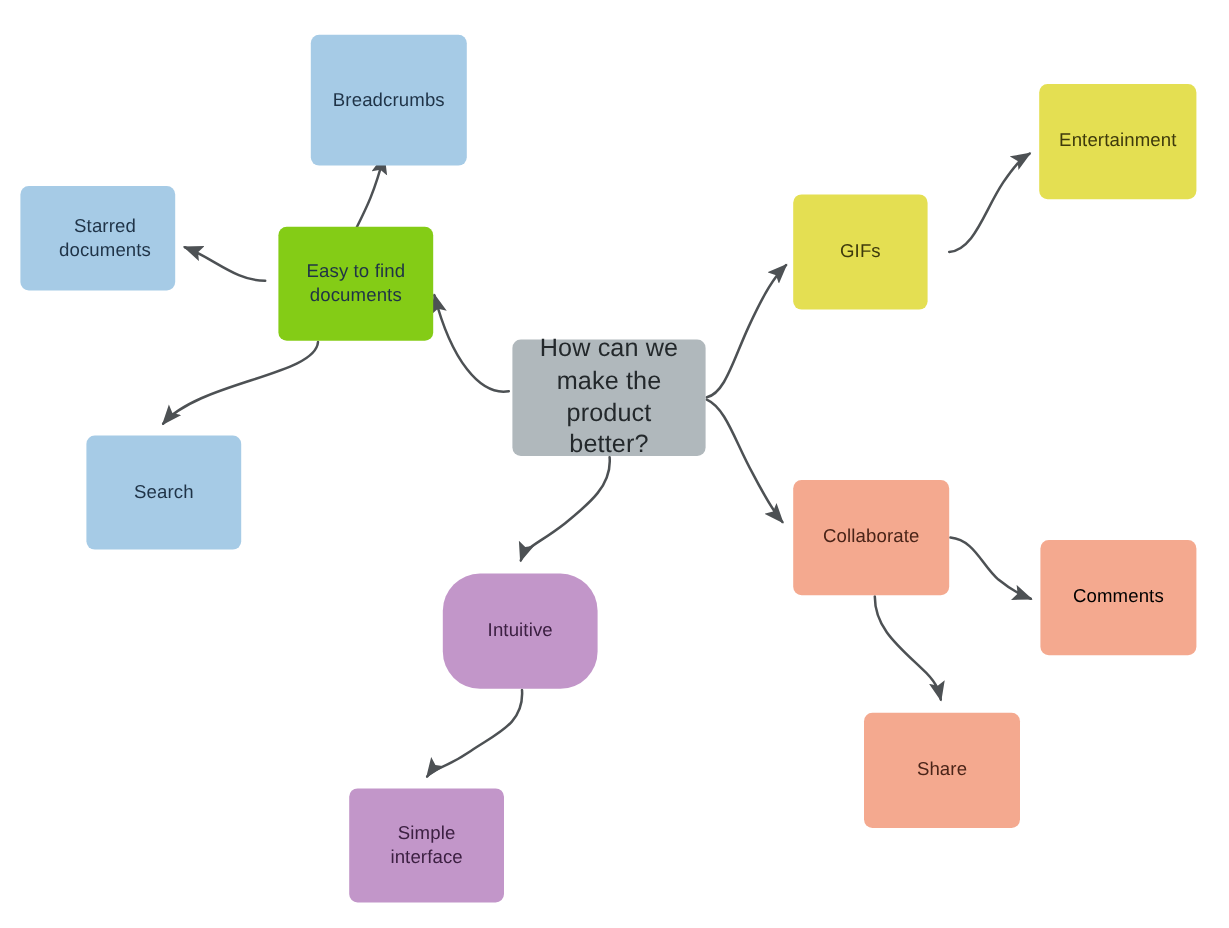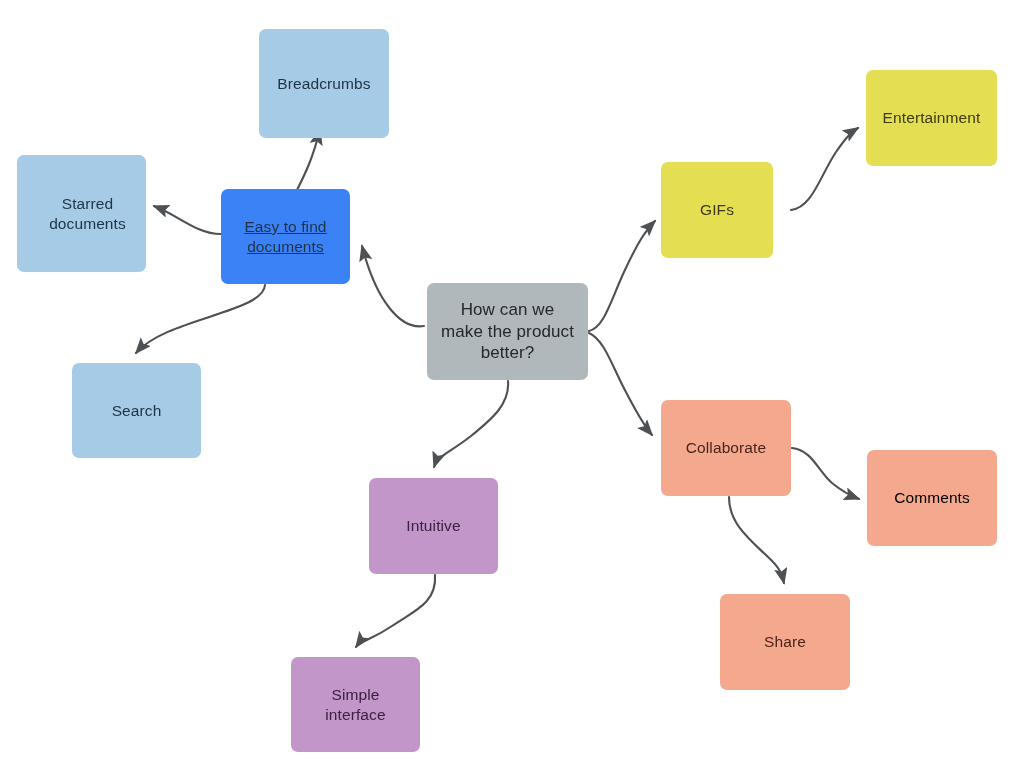--- a/index.html
+++ b/index.html
@@ -34,21 +34,21 @@
     justify-content: center;
     text-align: center;
     line-height: 1.28;
     font-size: 15.5px;
     letter-spacing: 0.1px;
     padding: 4px 8px;
     white-space: pre-line;
     z-index: 2;
   }
   .node-central {
-    font-size: 17px;
+    font-size: 21px;
   }
 </style>
 </head>
 <body>
 
 <div id="canvas" style="background: rgb(255, 255, 255);">
 
   <svg id="edges" viewBox="0 0 1024 773" width="1024" height="773">
     <defs>
       <marker id="arrowhead" markerWidth="9" markerHeight="9" refX="7.2" refY="3.2" orient="auto" markerUnits="strokeWidth">
@@ -66,28 +66,28 @@
       <path d="M 792,448 C 812,450 818,471 832,483 C 843,492 851,496 859,499"></path>
       <path d="M 729,497 C 729,523 748,538 768,557 C 780,568 782,574 784,583"></path>
       <path d="M 508,381 C 510,404 492,419 471,436 C 448,454 438,455 434,467"></path>
       <path d="M 435,575 C 437,603 414,611 392,626 C 370,641 361,640 356,647"></path>
     </g>
   </svg>
 
   <div class="node node-central" style="left: 427px; top: 283px; width: 161px; height: 97px; background: rgb(176, 184, 188); color: rgb(35, 40, 43);">How can we
 make the product
 better?</div>
-  <div class="node" style="left: 221px; top: 189px; width: 129px; height: 95px; background: #3b82f6; color: rgb(31, 51, 71); text-decoration: underline;">Easy to find
+  <div class="node" style="left: 232px; top: 189px; width: 129px; height: 95px; background: #84cc16; color: rgb(31, 51, 71);">Easy to find
 documents</div>
   <div class="node" style="left: 259px; top: 29px; width: 130px; height: 109px; background: rgb(166, 203, 230); color: rgb(31, 51, 71);">Breadcrumbs</div>
-  <div class="node" style="left: 17px; top: 155px; width: 129px; height: 117px; background: rgb(166, 203, 230); color: rgb(31, 51, 71); padding-left: 20px;">Starred
+  <div class="node" style="left: 17px; top: 155px; width: 129px; height: 87px; background: rgb(166, 203, 230); color: rgb(31, 51, 71); padding-left: 20px;">Starred
 documents</div>
   <div class="node" style="left: 72px; top: 363px; width: 129px; height: 95px; background: rgb(166, 203, 230); color: rgb(31, 51, 71);">Search</div>
   <div class="node" style="left: 661px; top: 162px; width: 112px; height: 96px; background: rgb(228, 223, 82); color: rgb(62, 58, 12);">GIFs</div>
   <div class="node" style="left: 866px; top: 70px; width: 131px; height: 96px; background: rgb(228, 223, 82); color: rgb(62, 58, 12);">Entertainment</div>
   <div class="node" style="left: 661px; top: 400px; width: 130px; height: 96px; background: rgb(244, 169, 143); color: rgb(74, 36, 24);">Collaborate</div>
   <div class="node" style="left: 867px; top: 450px; width: 130px; height: 96px; background: rgb(244, 169, 143); color: #000000;">Comments</div>
   <div class="node" style="left: 720px; top: 594px; width: 130px; height: 96px; background: rgb(244, 169, 143); color: rgb(74, 36, 24);">Share</div>
-  <div class="node" style="left: 369px; top: 478px; width: 129px; height: 96px; background: rgb(194, 150, 201); color: rgb(60, 32, 66);">Intuitive</div>
+  <div class="node" style="left: 369px; top: 478px; width: 129px; height: 96px; background: rgb(194, 150, 201); color: rgb(60, 32, 66); border-radius: 31px;">Intuitive</div>
   <div class="node" style="left: 291px; top: 657px; width: 129px; height: 95px; background: rgb(194, 150, 201); color: rgb(60, 32, 66);">Simple
 interface</div>
 
 </div>
 
 </body></html>

